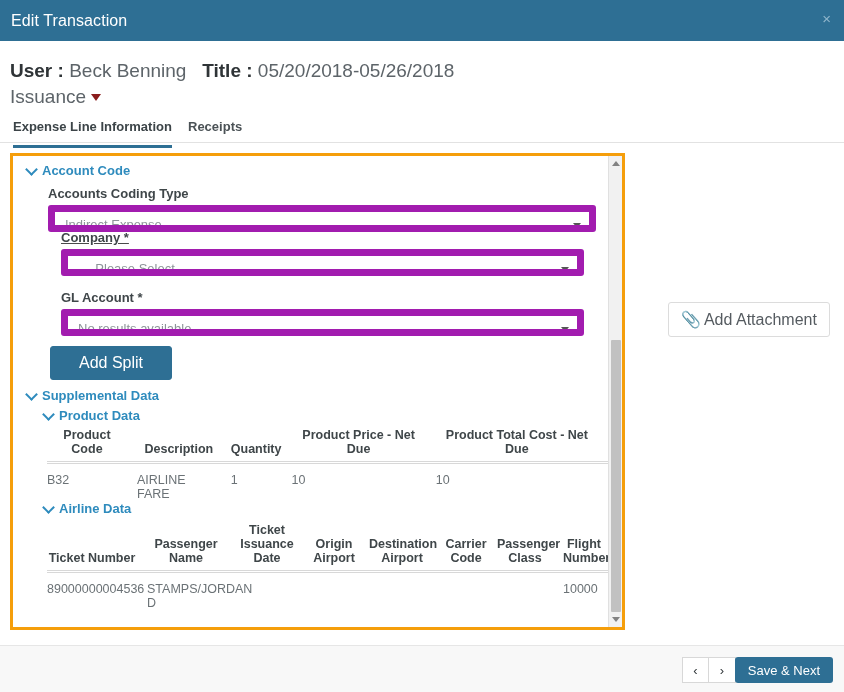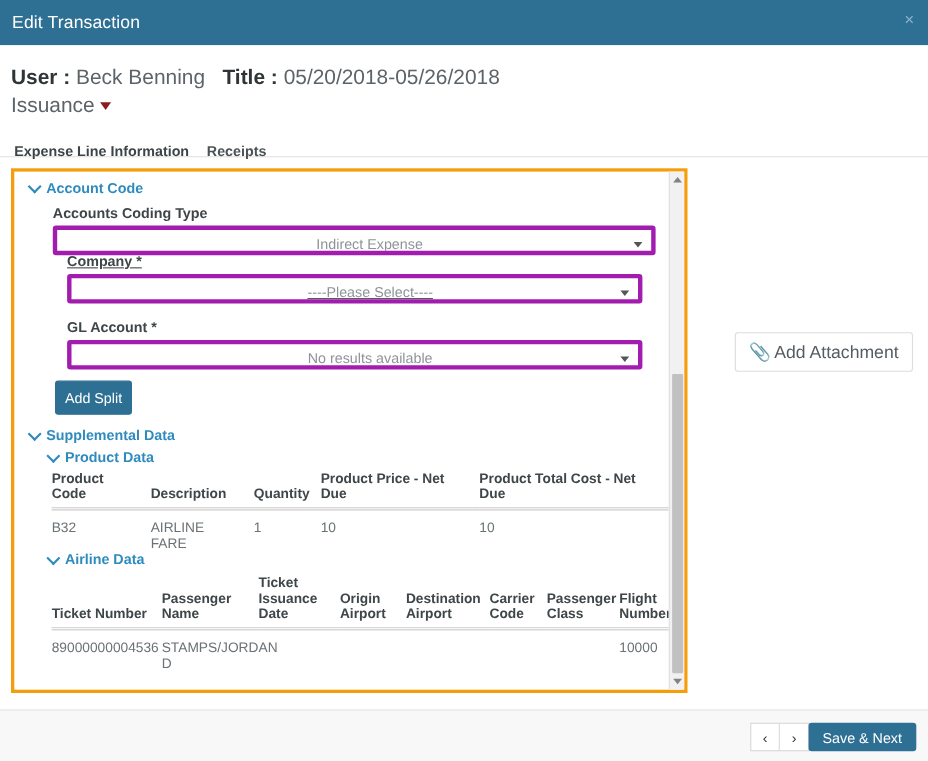--- a/index.html
+++ b/index.html
@@ -49,21 +49,21 @@
     cursor: pointer;
   }
 
   
   .tabs {
     position: absolute; left: 0; top: 114px;
     width: 844px; height: 29px;
     border-bottom: 1px solid #e2e2e2;
   }
   .tab {
-    position: absolute; top: 16px; height: 29px;
+    position: absolute; top: 5px; height: 29px;
     font-size: 13px; font-weight: bold; color: #4b5256;
     cursor: pointer; padding-bottom: 4px;
   }
   .tab.t1 { left: 13px; }
   .tab.t2 { left: 188px; }
   .tab.active { border-bottom: 3px solid #2e6f94; color: #3c4448; }
 
   
   .panel {
     position: absolute; left: 10px; top: 153px;
@@ -114,56 +114,56 @@
 
   .lbl {
     font-weight: bold; color: #3f4649; font-size: 13px;
     display: block; margin-bottom: 4px;
   }
 
   
   .sel {
     position: relative;
     height: 27px;
-    border: 4px solid #a21caf;
+    border: 7px solid #a21caf;
     border-radius: 3px;
     background: #ffffff;
     color: #8d9499;
     font-size: 13px;
     line-height: 25px;
-    padding-left: 28px;
+    padding-left: 10px;
     cursor: pointer;
-    overflow: hidden; white-space: nowrap; text-align: center;
+    overflow: hidden; white-space: nowrap;
   }
   .sel .tri {
     position: absolute; right: 8px; top: 11px;
     width: 0; height: 0;
     border-left: 4px solid transparent;
     border-right: 4px solid transparent;
     border-top: 5px solid #555;
   }
 
   
   .btn-primary {
     background: #2e6f94; color: #fff; border: 1px solid #2e6f94;
-    border-radius: 3px; font-size: 13px;
-    padding: 7px 8px; cursor: pointer;
+    border-radius: 3px; font-size: 16px;
+    padding: 7px 28px; cursor: pointer;
     font-family: "Liberation Sans", sans-serif;
   }
   .btn-ghost {
     background: #fff; color: #555b60; border: 1px solid #dcdcdc;
     border-radius: 3px; font-size: 16px;
     padding: 7px 12px; cursor: pointer;
     font-family: "Liberation Sans", sans-serif;
   }
 
   
   table.dt { border-collapse: collapse; font-size: 12.5px; }
   table.dt th {
-    font-weight: bold; color: #3f4649; text-align: left;
+    font-weight: bold; color: #3f4649; text-align: center;
     vertical-align: bottom;
     padding: 2px 10px 5px 0;
     border-bottom: 3px double #d8d8d8;
   }
   table.dt td {
     color: #6b7276; text-align: left; vertical-align: top;
     padding: 9px 10px 9px 0;
   }
 
   

